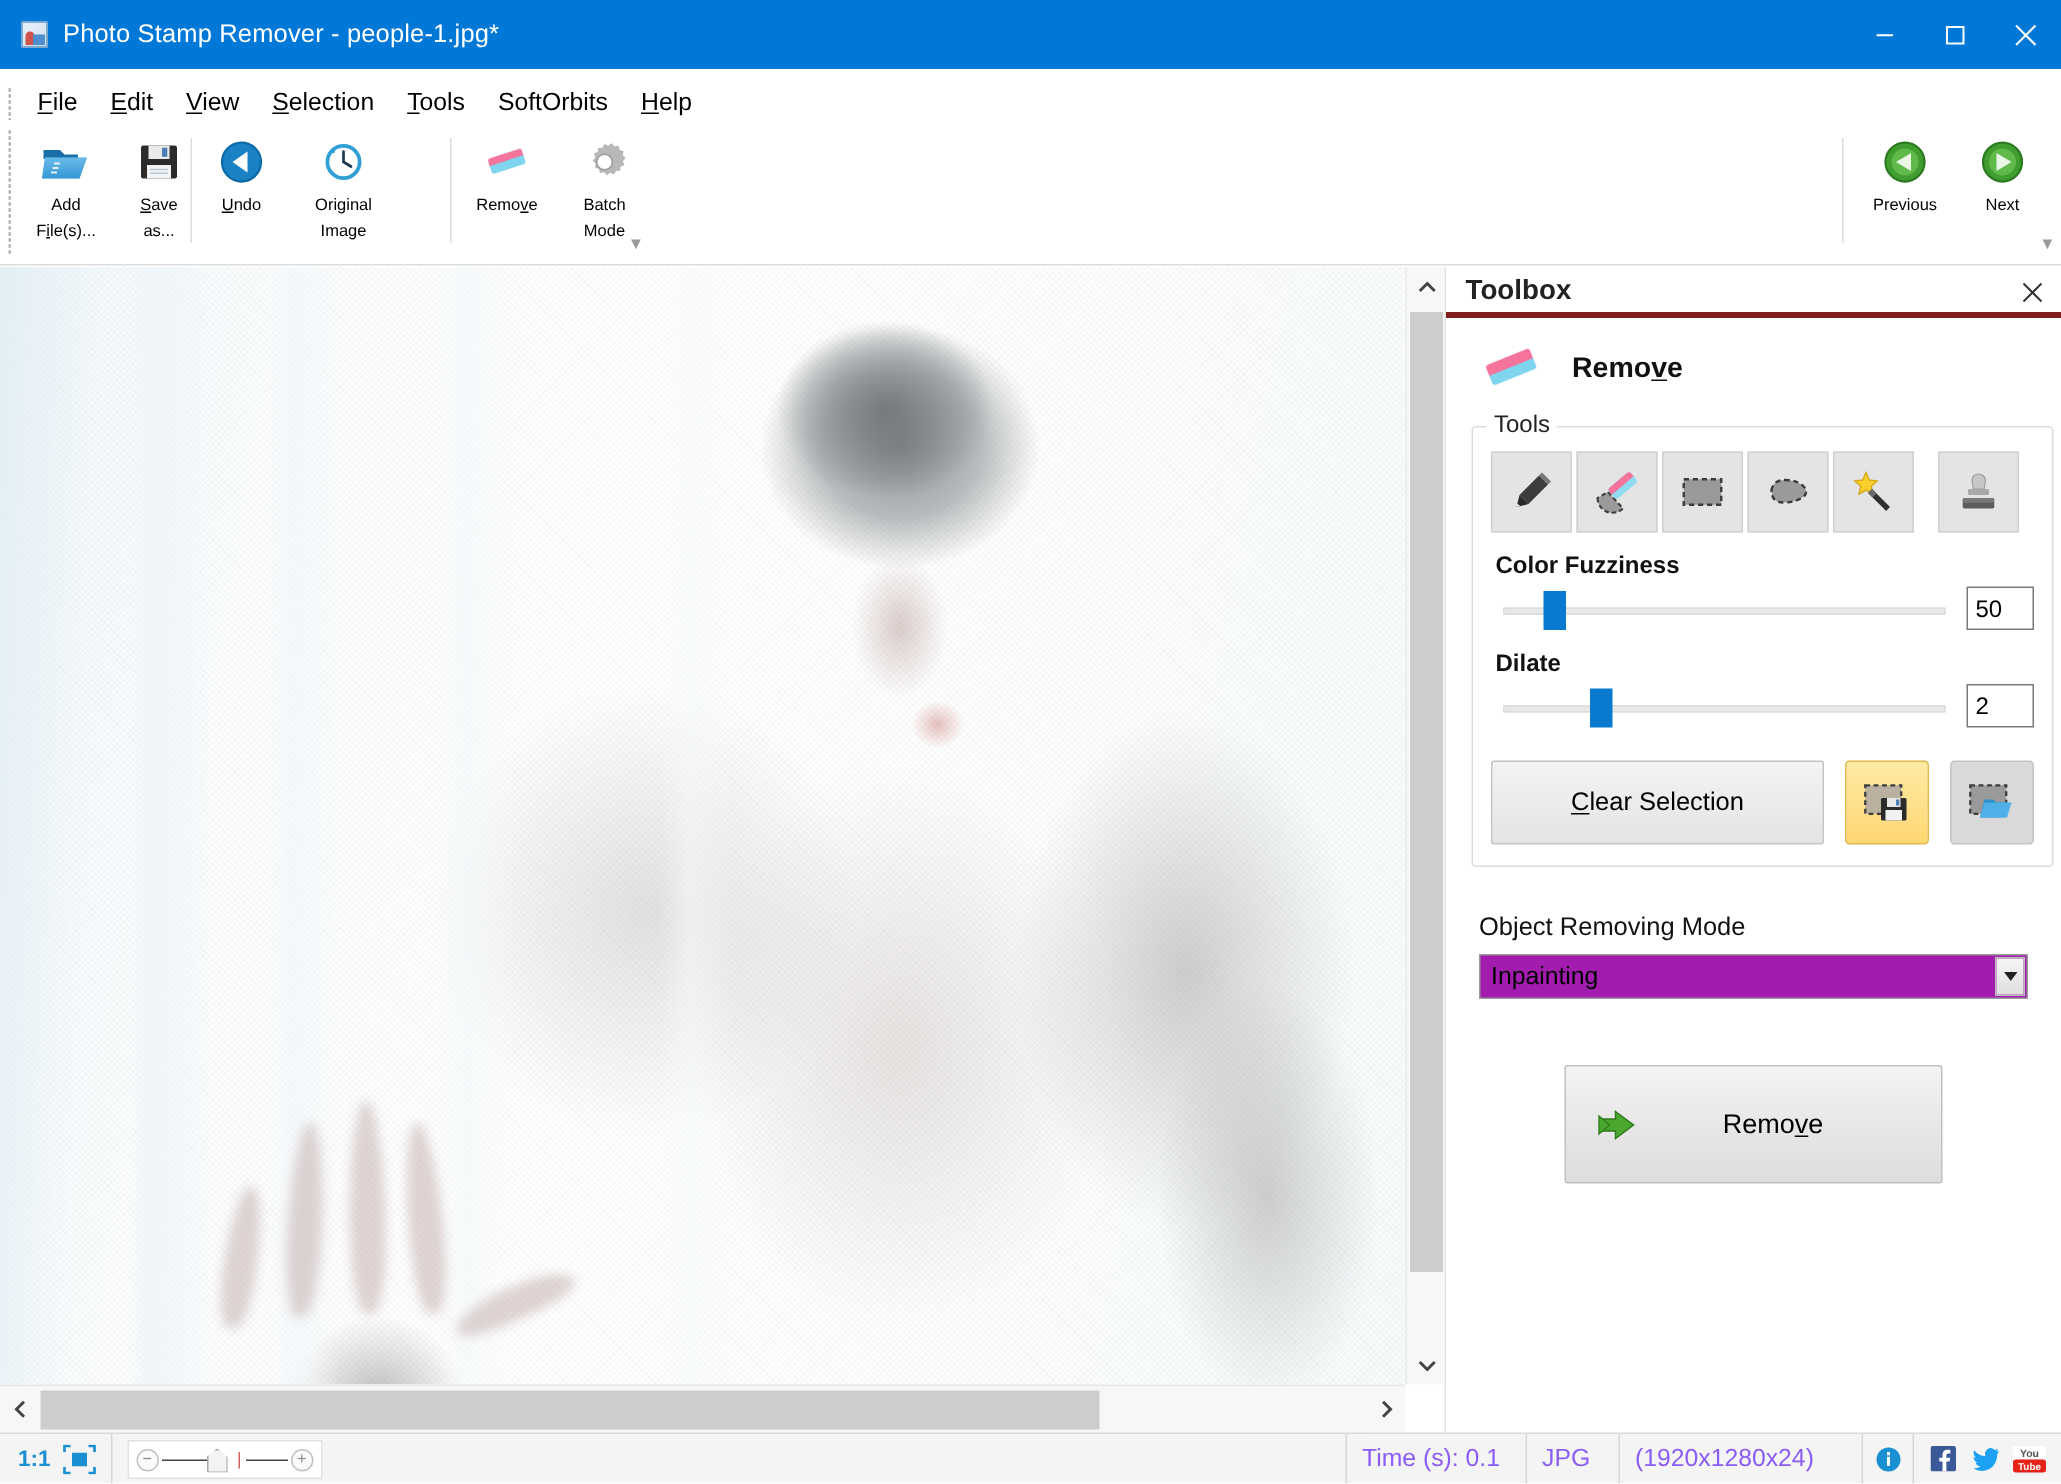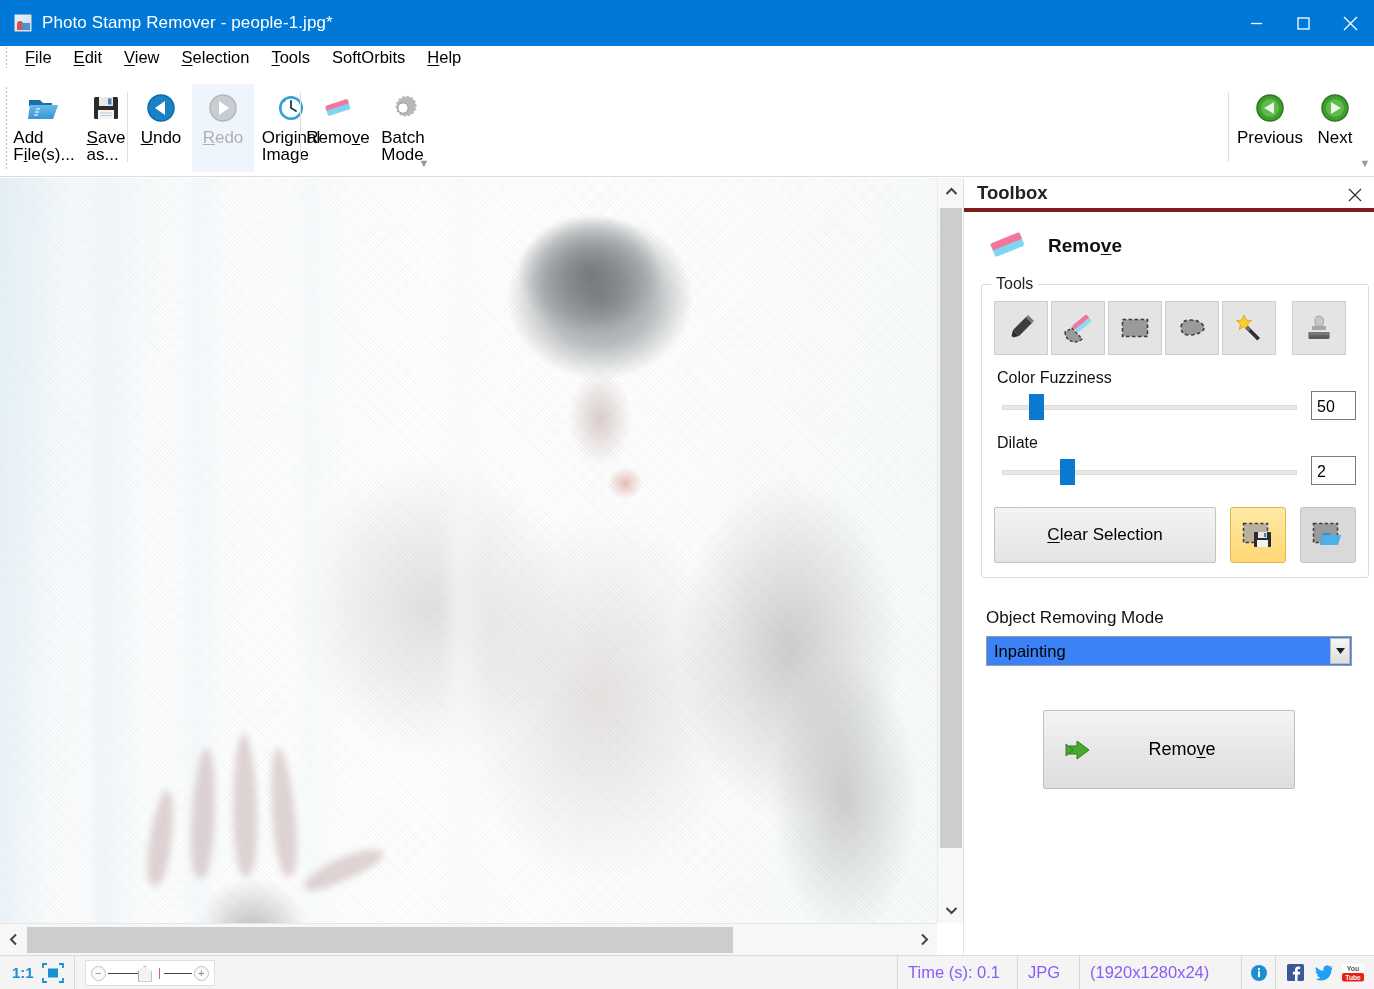--- a/index.html
+++ b/index.html
@@ -40,21 +40,21 @@
   }
   .win-btns { position: absolute; right: 0; top: 0; height: 46px; display: flex; }
   .win-btn {
     width: 47px; height: 46px; display: flex; align-items: center; justify-content: center;
   }
   .win-btn svg { display: block; }
 
   
   .menubar {
     position: absolute; left: 0; top: 46px; width: 1374px; height: 34px;
-    background: #ffffff; display: flex; align-items: flex-start;
+    background: #ffffff; display: flex; align-items: flex-end;
   }
   .menu-grip {
     width: 3px; height: 22px; margin-left: 5px; margin-right: 6px;
     background-image: radial-gradient(#b8b8b8 45%, transparent 46%);
     background-size: 3px 4px; flex: none;
   }
   .menu-item {
     font-size: 16.5px; color: #000; padding: 2px 11px; white-space: nowrap;
     cursor: default;
   }
@@ -72,21 +72,21 @@
   }
   .tb-group { position: absolute; top: 4px; height: 88px; display: flex; }
   .tb-sep { position: absolute; top: 12px; width: 1px; height: 70px; background: #dedede; }
   .tb-btn {
     width: 62px; height: 88px; display: flex; flex-direction: column;
     align-items: center; padding-top: 6px; cursor: default;
   }
   .tb-btn.hot { background: #eef5fc; }
   .tb-ico { width: 36px; height: 36px; display: flex; align-items: center; justify-content: center; }
   .tb-lbl {
-    font-size: 17px; color: #000; text-align: left; line-height: 17px;
+    font-size: 11px; color: #000; text-align: center; line-height: 17px;
     margin-top: 3px; white-space: nowrap;
   }
   .tb-lbl.dim { color: #b0b0b0; }
   .tb-lbl u { text-decoration: underline; text-underline-offset: 1px; }
   .tb-more {
     position: absolute; right: 3px; bottom: 2px; width: 14px; height: 14px;
     color: #9a9a9a; font-size: 11px; text-align: center; line-height: 14px;
   }
 
   
@@ -188,21 +188,21 @@
     position: absolute; left: 9px; top: -10px; background: #ffffff;
     padding: 0 5px; font-size: 16px; color: #222;
   }
   .tools-row { display: flex; align-items: center; }
   .tool-btn {
     width: 54px; height: 54px; background: #e4e4e4; border: 1px solid #cfcfcf;
     display: flex; align-items: center; justify-content: center; margin-right: 3px;
   }
   .tool-spacer { width: 13px; }
 
-  .slider-lbl { font-size: 16px; color: #111; margin: 14px 0 4px 3px; }
+  .slider-lbl { font-size: 16px; color: #111; margin: 14px 0 4px 3px; font-weight: bold; }
   .slider-row { display: flex; align-items: flex-end; }
   .slider {
     position: relative; flex: 1; height: 26px; margin-right: 14px;
   }
   .slider-track {
     position: absolute; left: 8px; right: 0; top: 11px; height: 5px;
     background: #e8e8e8; border: 1px solid #dcdcdc;
   }
   .slider-thumb {
     position: absolute; top: 0; width: 15px; height: 26px; background: #0a7ad0;
@@ -224,21 +224,21 @@
   .sel-btn {
     width: 56px; height: 56px; margin-left: 14px; border: 1px solid #c3c3c3;
     background: #d9d9d9; border-radius: 3px;
     display: flex; align-items: center; justify-content: center;
   }
   .sel-btn.active { background: linear-gradient(180deg,#ffeaa6 0%, #ffd772 100%); border-color: #e0b84c; }
 
   .mode-section { margin: 30px 22px 0 22px; }
   .mode-label { font-size: 17px; color: #111; margin-bottom: 8px; }
   .combo {
-    position: relative; height: 30px; border: 1px solid #9a9a9a; background: #3b82f6;
+    position: relative; height: 30px; border: 1px solid #9a9a9a; background: #a21caf;
     display: flex; align-items: center; padding-left: 7px;
   }
   .combo-text { font-size: 16.5px; color: #000; }
   .combo-arrow {
     position: absolute; right: 1px; top: 1px; width: 20px; height: 26px;
     background: linear-gradient(180deg,#f6f6f6 0%,#dedede 100%); border: 1px solid #bdbdbd;
     display: flex; align-items: center; justify-content: center;
   }
 
   .remove-wrap { display: flex; justify-content: center; margin-top: 44px; }
@@ -370,30 +370,20 @@
       <div class="tb-btn">
         <span class="tb-ico">
           <svg width="30" height="30" viewBox="0 0 30 30">
             <circle cx="15" cy="15" r="13" fill="#1a81c4"></circle>
             <circle cx="15" cy="15" r="13" fill="none" stroke="#0d6ba8" stroke-width="1.5"></circle>
             <path d="M19 8 L9 15 L19 22 Z" fill="#ffffff"></path>
           </svg>
         </span>
         <span class="tb-lbl"><u>U</u>ndo</span>
       </div>
-      <div class="tb-btn hot">
-        <span class="tb-ico">
-          <svg width="30" height="30" viewBox="0 0 30 30">
-            <circle cx="15" cy="15" r="13" fill="#c9cdd1"></circle>
-            <circle cx="15" cy="15" r="13" fill="none" stroke="#b3b8bd" stroke-width="1.5"></circle>
-            <path d="M11 8 L21 15 L11 22 Z" fill="#ffffff"></path>
-          </svg>
-        </span>
-        <span class="tb-lbl dim"><u>R</u>edo</span>
-      </div>
       <div class="tb-btn" style="width:74px">
         <span class="tb-ico">
           <svg width="30" height="30" viewBox="0 0 30 30">
             <circle cx="15" cy="15" r="12" fill="#2f9fd4"></circle>
             <circle cx="15" cy="15" r="9.5" fill="#ffffff"></circle>
             <path d="M15 8 v7 l5 3" fill="none" stroke="#1a3a52" stroke-width="1.8" stroke-linecap="round"></path>
             <path d="M5 9 a11 11 0 0 1 5 -4 l-1 4 z" fill="#2f9fd4"></path>
           </svg>
         </span>
         <span class="tb-lbl">Original<br>Image</span>

